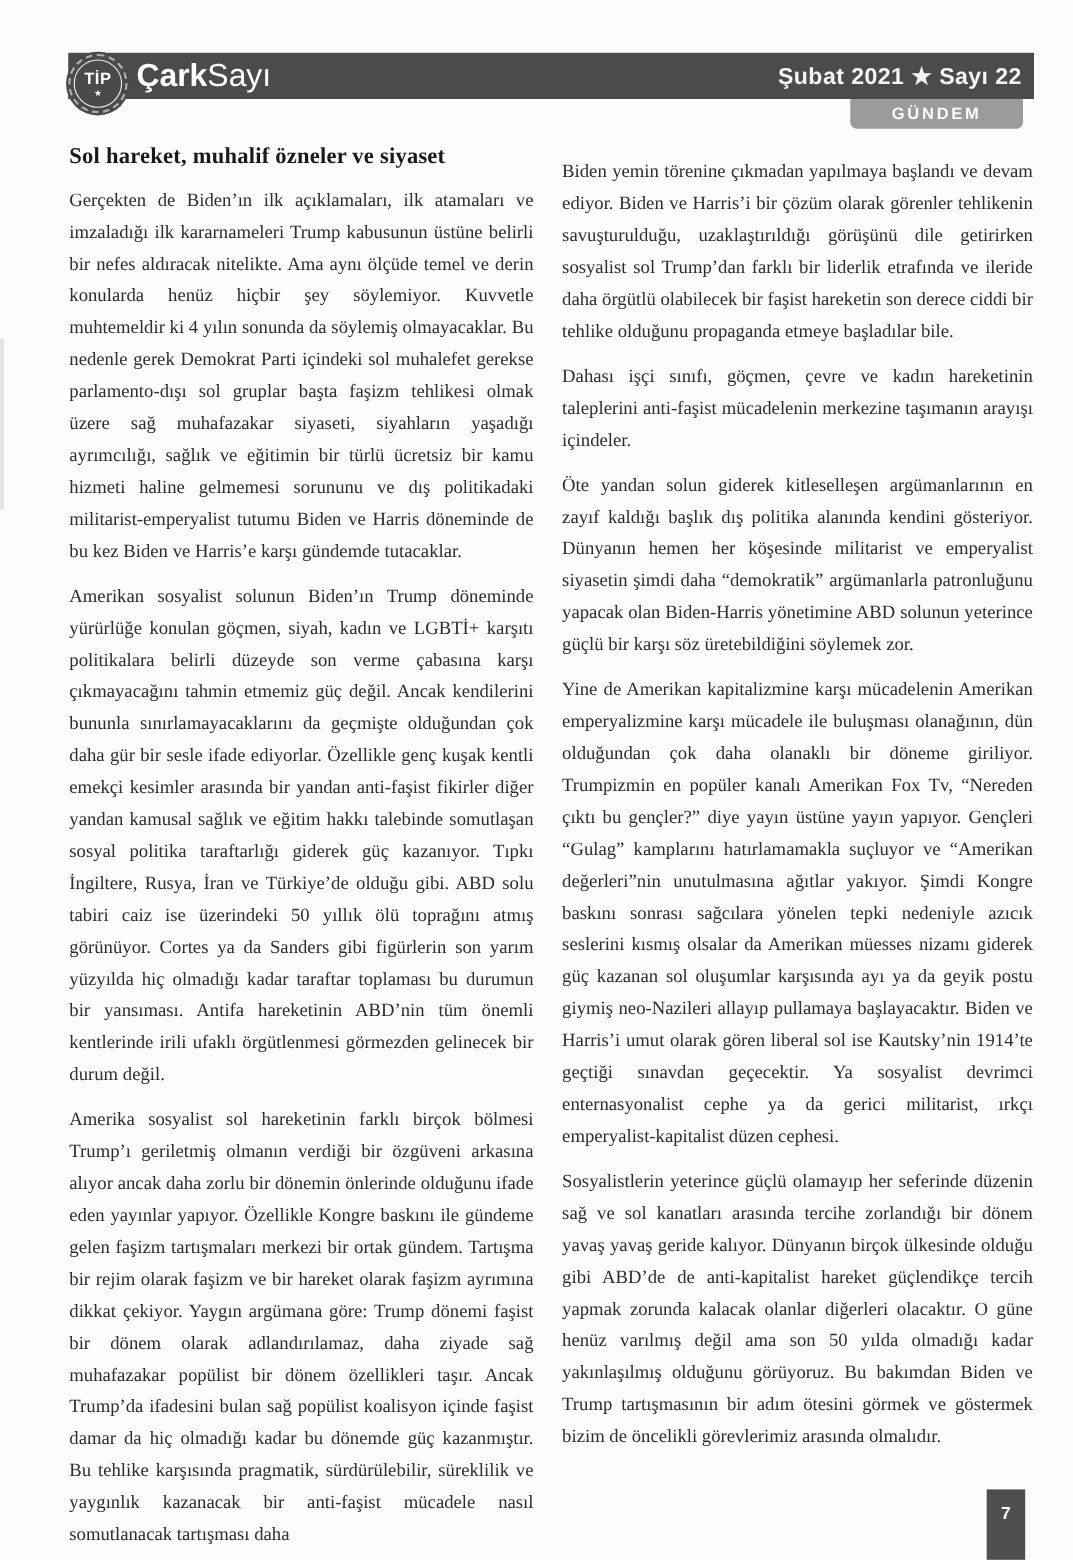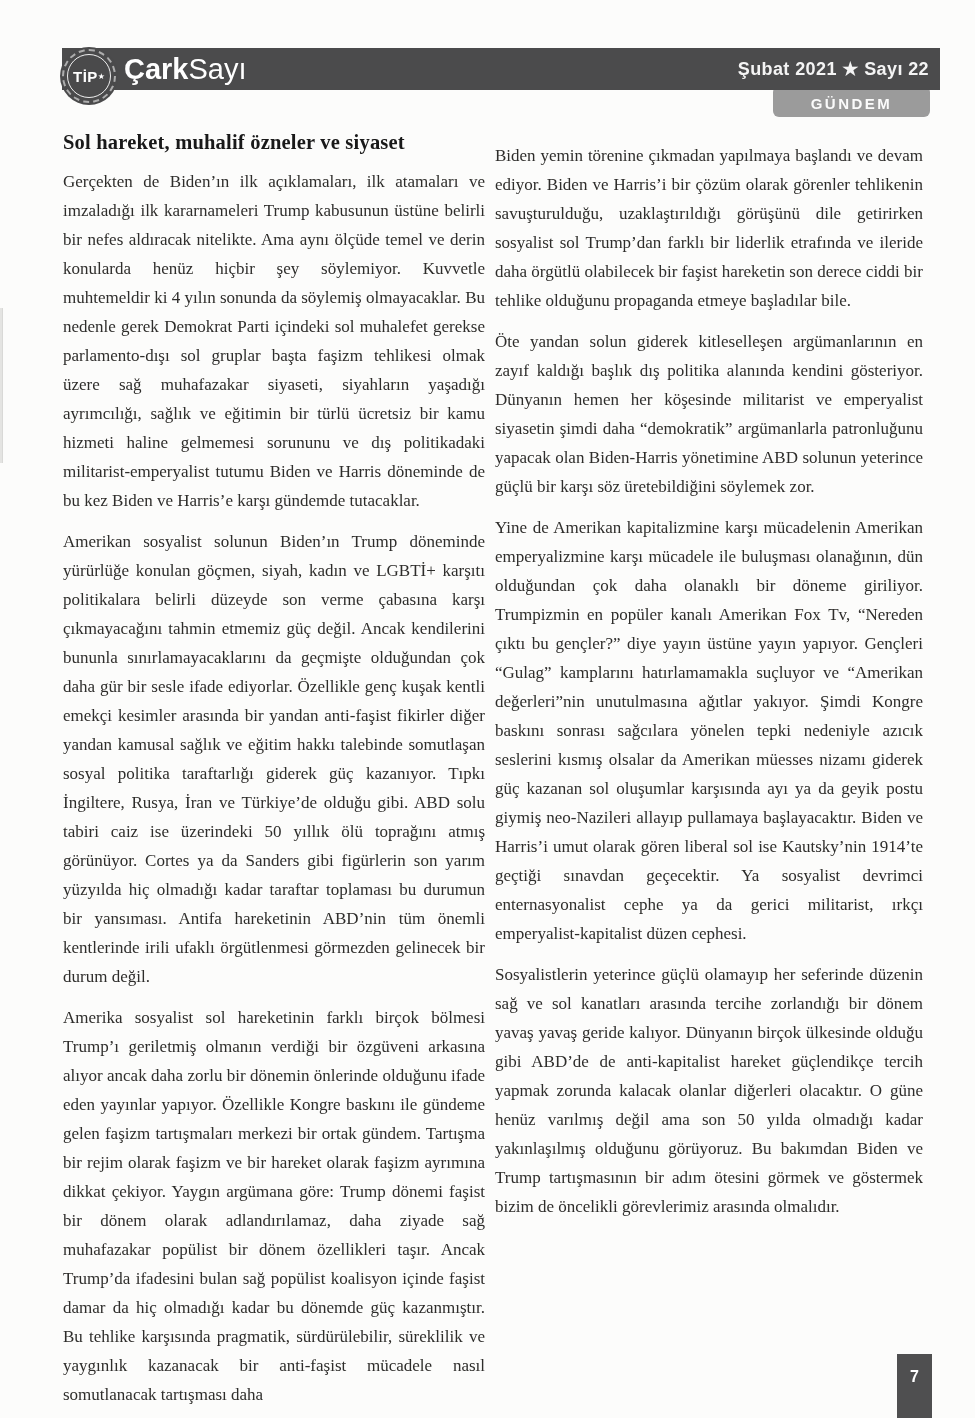--- a/index.html
+++ b/index.html
@@ -27,40 +27,40 @@
     font-size: 29px; line-height: 42px;
     white-space: nowrap;
   }
   .brand .bold { font-weight: 700; }
   .brand .regular { font-weight: 400; }
   .issue-info {
     position: absolute; right: 11px; top: 0; height: 42px;
     display: flex; align-items: center;
     color: #f4f4f4;
     font-family: "Liberation Sans", sans-serif;
-    font-size: 18px; font-weight: 700; letter-spacing: 0.4px;
+    font-size: 21px; font-weight: 700; letter-spacing: 0.4px;
     white-space: nowrap;
   }
 
   
   .logo {
     position: absolute; left: -2px; top: -1px;
     width: 58px; height: 58px;
     background: #4a4a4b;
     border-radius: 50%;
     z-index: 3;
   }
   .logo-wreath {
     position: absolute; inset: 2px; border-radius: 50%;
     border: 2px dashed rgba(255,255,255,0.55);
   }
   .logo-ring {
     position: absolute; inset: 7px; border-radius: 50%;
     border: 1.5px solid rgba(255,255,255,0.9);
-    display: flex; flex-direction: row; align-items: center; justify-content: center;
+    display: flex; flex-direction: column; align-items: center; justify-content: center;
   }
   .logo-ring .tip {
     color: #ffffff; font-family: "Liberation Sans", sans-serif;
     font-weight: 700; font-size: 15px; letter-spacing: 0.5px; line-height: 15px;
   }
   .logo-ring .star {
     color: #ffffff; font-size: 8px; line-height: 9px; margin-top: 1px;
   }
 
   
@@ -76,21 +76,21 @@
     color: #fbfbfb;
     font-family: "Liberation Sans", sans-serif;
     font-size: 15px; font-weight: 700; letter-spacing: 2.5px;
     padding-top: 3px;
   }
 
   
   .content {
     position: absolute; left: 63px; top: 129px;
     width: 876px;
-    display: flex; gap: 10px;
+    display: flex; gap: 26px;
     color: #2e2d2b;
   }
   .col { width: 422px; }
   .col.right { width: 428px; }
   h2.article-heading {
     font-family: "Liberation Serif", "DejaVu Serif", serif;
     font-size: 20.5px; font-weight: 700; color: #191919;
     letter-spacing: 0.2px;
     margin: 0 0 11px 0; line-height: 26px;
   }
@@ -149,20 +149,21 @@
 
 <div class="content">
   <div class="col left">
     <h2 class="article-heading">Sol hareket, muhalif özneler ve siyaset</h2>
     <p>Gerçekten de Biden’ın ilk açıklamaları, ilk atamaları ve imzaladığı ilk kararnameleri Trump kabusunun üstüne belirli bir nefes aldıracak nitelikte. Ama aynı ölçüde temel ve derin konularda henüz hiçbir şey söylemiyor. Kuvvetle muhtemeldir ki 4 yılın sonunda da söylemiş olmayacaklar. Bu nedenle gerek Demokrat Parti içindeki sol muhalefet gerekse parlamento-dışı sol gruplar başta faşizm tehlikesi olmak üzere sağ muhafazakar siyaseti, siyahların yaşadığı ayrımcılığı, sağlık ve eğitimin bir türlü ücretsiz bir kamu hizmeti haline gelmemesi sorununu ve dış politikadaki militarist-emperyalist tutumu Biden ve Harris döneminde de bu kez Biden ve Harris’e karşı gündemde tutacaklar.</p>
     <p>Amerikan sosyalist solunun Biden’ın Trump döneminde yürürlüğe konulan göçmen, siyah, kadın ve LGBTİ+ karşıtı politikalara belirli düzeyde son verme çabasına karşı çıkmayacağını tahmin etmemiz güç değil. Ancak kendilerini bununla sınırlamayacaklarını da geçmişte olduğundan çok daha gür bir sesle ifade ediyorlar. Özellikle genç kuşak kentli emekçi kesimler arasında bir yandan anti-faşist fikirler diğer yandan kamusal sağlık ve eğitim hakkı talebinde somutlaşan sosyal politika taraftarlığı giderek güç kazanıyor. Tıpkı İngiltere, Rusya, İran ve Türkiye’de olduğu gibi. ABD solu tabiri caiz ise üzerindeki 50 yıllık ölü toprağını atmış görünüyor. Cortes ya da Sanders gibi figürlerin son yarım yüzyılda hiç olmadığı kadar taraftar toplaması bu durumun bir yansıması. Antifa hareketinin ABD’nin tüm önemli kentlerinde irili ufaklı örgütlenmesi görmezden gelinecek bir durum değil.</p>
     <p>Amerika sosyalist sol hareketinin farklı birçok bölmesi Trump’ı geriletmiş olmanın verdiği bir özgüveni arkasına alıyor ancak daha zorlu bir dönemin önlerinde olduğunu ifade eden yayınlar yapıyor. Özellikle Kongre baskını ile gündeme gelen faşizm tartışmaları merkezi bir ortak gündem. Tartışma bir rejim olarak faşizm ve bir hareket olarak faşizm ayrımına dikkat çekiyor. Yaygın argümana göre: Trump dönemi faşist bir dönem olarak adlandırılamaz, daha ziyade sağ muhafazakar popülist bir dönem özellikleri taşır. Ancak Trump’da ifadesini bulan sağ popülist koalisyon içinde faşist damar da hiç olmadığı kadar bu dönemde güç kazanmıştır. Bu tehlike karşısında pragmatik, sürdürülebilir, süreklilik ve yaygınlık kazanacak bir anti-faşist mücadele nasıl somutlanacak tartışması daha</p>
   </div>
   <div class="col right">
     <p>Biden yemin törenine çıkmadan yapılmaya başlandı ve devam ediyor. Biden ve Harris’i bir çözüm olarak görenler tehlikenin savuşturulduğu, uzaklaştırıldığı görüşünü dile getirirken sosyalist sol Trump’dan farklı bir liderlik etrafında ve ileride daha örgütlü olabilecek bir faşist hareketin son derece ciddi bir tehlike olduğunu propaganda etmeye başladılar bile.</p>
+    <p>Dahası işçi sınıfı, göçmen, çevre ve kadın hareketinin taleplerini anti-faşist mücadelenin merkezine taşımanın arayışı içindeler.</p>
     <p>Öte yandan solun giderek kitleselleşen argümanlarının en zayıf kaldığı başlık dış politika alanında kendini gösteriyor. Dünyanın hemen her köşesinde militarist ve emperyalist siyasetin şimdi daha “demokratik” argümanlarla patronluğunu yapacak olan Biden-Harris yönetimine ABD solunun yeterince güçlü bir karşı söz üretebildiğini söylemek zor.</p>
     <p>Yine de Amerikan kapitalizmine karşı mücadelenin Amerikan emperyalizmine karşı mücadele ile buluşması olanağının, dün olduğundan çok daha olanaklı bir döneme giriliyor. Trumpizmin en popüler kanalı Amerikan Fox Tv, “Nereden çıktı bu gençler?” diye yayın üstüne yayın yapıyor. Gençleri “Gulag” kamplarını hatırlamamakla suçluyor ve “Amerikan değerleri”nin unutulmasına ağıtlar yakıyor. Şimdi Kongre baskını sonrası sağcılara yönelen tepki nedeniyle azıcık seslerini kısmış olsalar da Amerikan müesses nizamı giderek güç kazanan sol oluşumlar karşısında ayı ya da geyik postu giymiş neo-Nazileri allayıp pullamaya başlayacaktır. Biden ve Harris’i umut olarak gören liberal sol ise Kautsky’nin 1914’te geçtiği sınavdan geçecektir. Ya sosyalist devrimci enternasyonalist cephe ya da gerici militarist, ırkçı emperyalist-kapitalist düzen cephesi.</p>
     <p>Sosyalistlerin yeterince güçlü olamayıp her seferinde düzenin sağ ve sol kanatları arasında tercihe zorlandığı bir dönem yavaş yavaş geride kalıyor. Dünyanın birçok ülkesinde olduğu gibi ABD’de de anti-kapitalist hareket güçlendikçe tercih yapmak zorunda kalacak olanlar diğerleri olacaktır. O güne henüz varılmış değil ama son 50 yılda olmadığı kadar yakınlaşılmış olduğunu görüyoruz. Bu bakımdan Biden ve Trump tartışmasının bir adım ötesini görmek ve göstermek bizim de öncelikli görevlerimiz arasında olmalıdır.</p>
   </div>
 </div>
 
 <div class="page-number-box">
   <span>7</span>
 </div>
 

